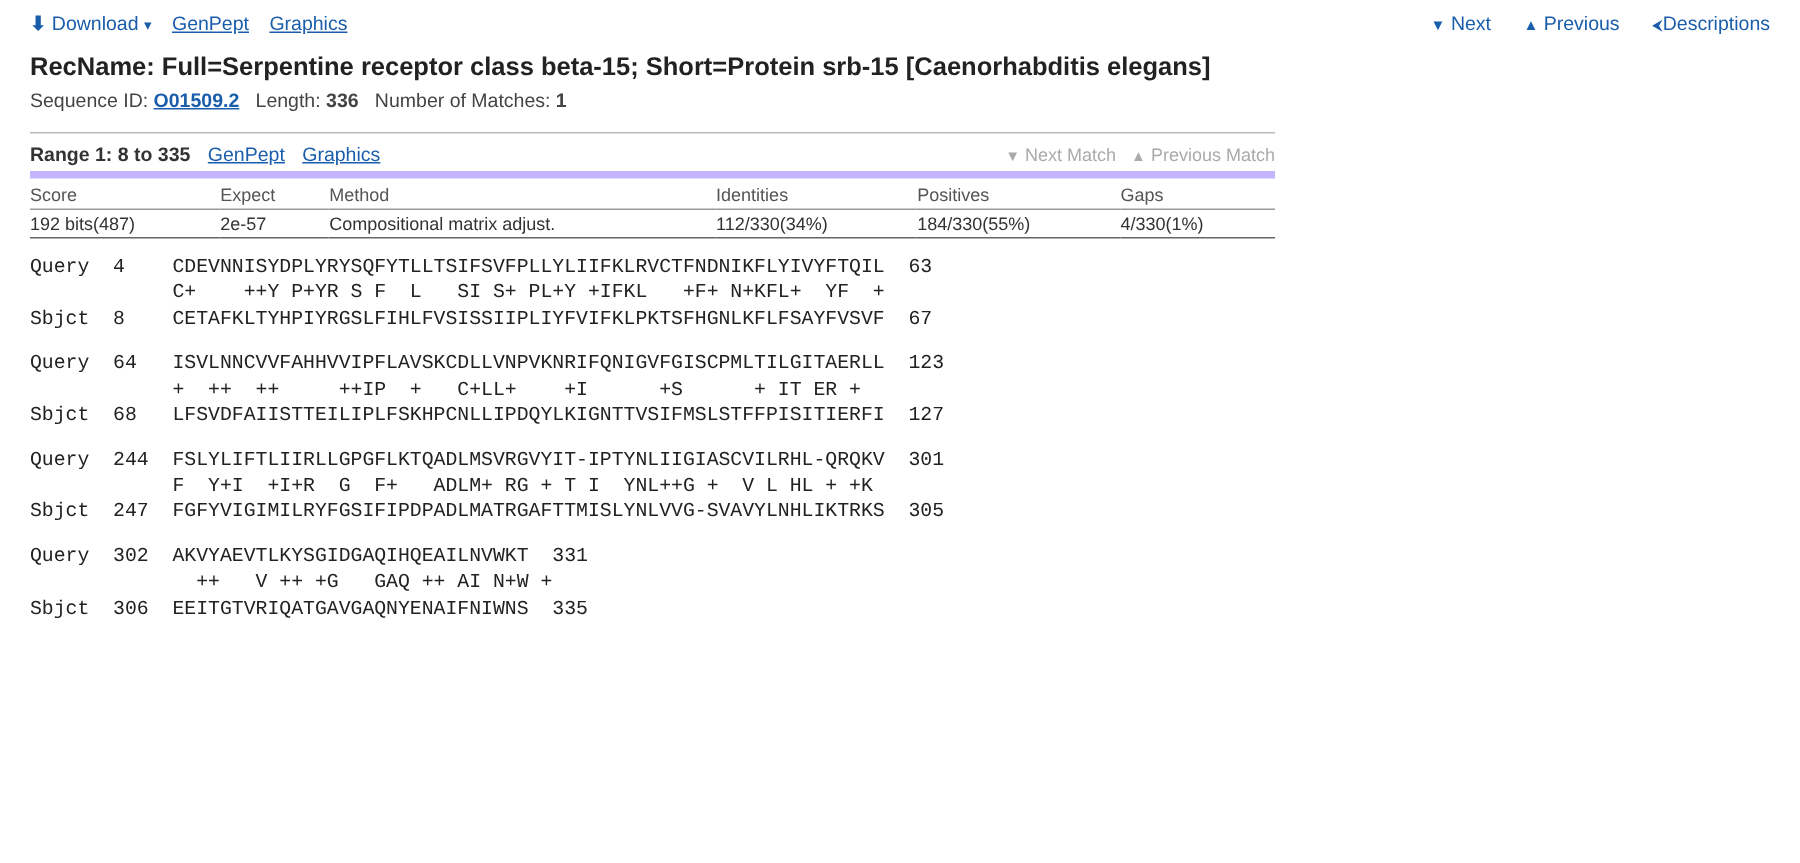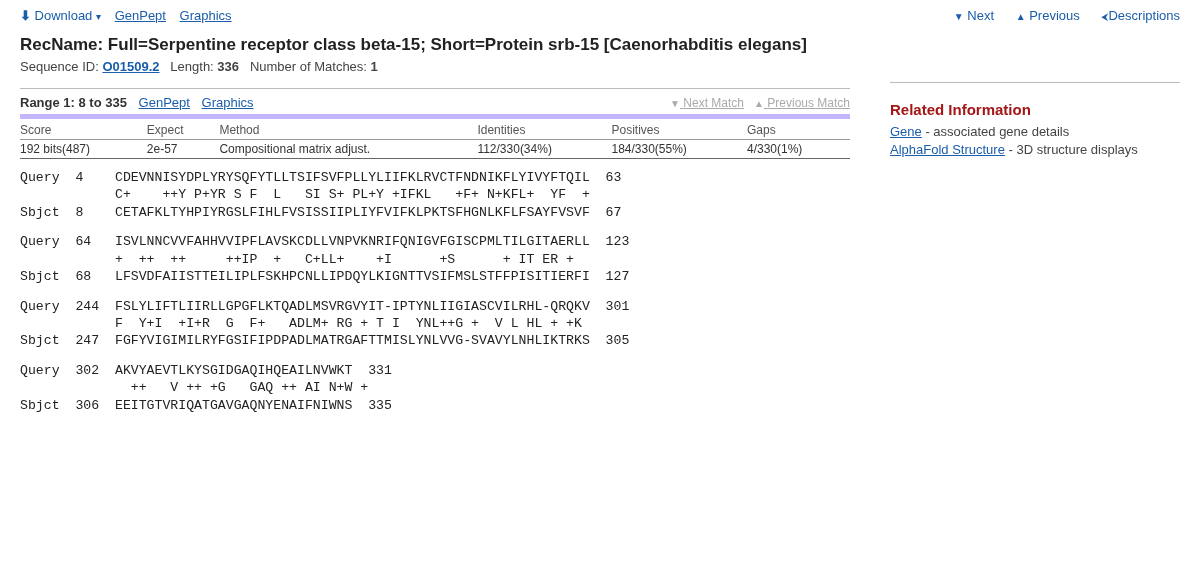--- a/index.html
+++ b/index.html
@@ -39,21 +39,21 @@
     border-bottom: 5px solid #c4b5fd;
     padding: 6px 0 4px 0;
     display: flex;
     justify-content: space-between;
     align-items: baseline;
     margin-top: 6px;
   }
   .range-title { font-weight: bold; font-size: 13px; }
   .range-links a { margin-left: 8px; font-weight: normal; font-size: 13px; }
   .match-nav { font-size: 12px; }
-  .match-nav .disabled { color: #aaa; text-decoration: underline; }
+  .match-nav .disabled { color: #aaa; }
   .stats-table {
     width: 100%;
     border-collapse: collapse;
     margin-top: 2px;
     font-size: 12px;
   }
   .stats-table th { text-align: left; font-weight: normal; color: #555; padding: 2px 8px 2px 0; border-bottom: 1px solid #999; }
   .stats-table td { padding: 2px 8px 2px 0; border-bottom: 1px solid #666; white-space: nowrap; }
   .aln {
     font-family: "Courier New", Courier, monospace;
@@ -144,23 +144,13 @@
 Sbjct  8    CETAFKLTYHPIYRGSLFIHLFVSISSIIPLIYFVIFKLPKTSFHGNLKFLFSAYFVSVF  67</div><div class="block">Query  64   ISVLNNCVVFAHHVVIPFLAVSKCDLLVNPVKNRIFQNIGVFGISCPMLTILGITAERLL  123
             +  ++  ++     ++IP  +   C+LL+    +I      +S      + IT ER +  
 Sbjct  68   LFSVDFAIISTTEILIPLFSKHPCNLLIPDQYLKIGNTTVSIFMSLSTFFPISITIERFI  127</div><div class="block">Query  244  FSLYLIFTLIIRLLGPGFLKTQADLMSVRGVYIT-IPTYNLIIGIASCVILRHL-QRQKV  301
             F  Y+I  +I+R  G  F+   ADLM+ RG + T I  YNL++G +  V L HL + +K  
 Sbjct  247  FGFYVIGIMILRYFGSIFIPDPADLMATRGAFTTMISLYNLVVG-SVAVYLNHLIKTRKS  305</div><div class="block">Query  302  AKVYAEVTLKYSGIDGAQIHQEAILNVWKT  331
               ++   V ++ +G   GAQ ++ AI N+W +
 Sbjct  306  EEITGTVRIQATGAVGAQNYENAIFNIWNS  335</div></div>
 
   </div>
 
-  <div class="right-col">
-    <div class="side-sep"></div>
-    <div class="side-heading">Related Information</div>
-    <div class="side-item">
-      <a href="#">Gene</a><span class="desc"> - associated gene details</span>
-    </div>
-    <div class="side-item">
-      <a href="#">AlphaFold Structure</a><span class="desc"> - 3D structure displays</span>
-    </div>
-  </div>
 </div>
 
 </body></html>

